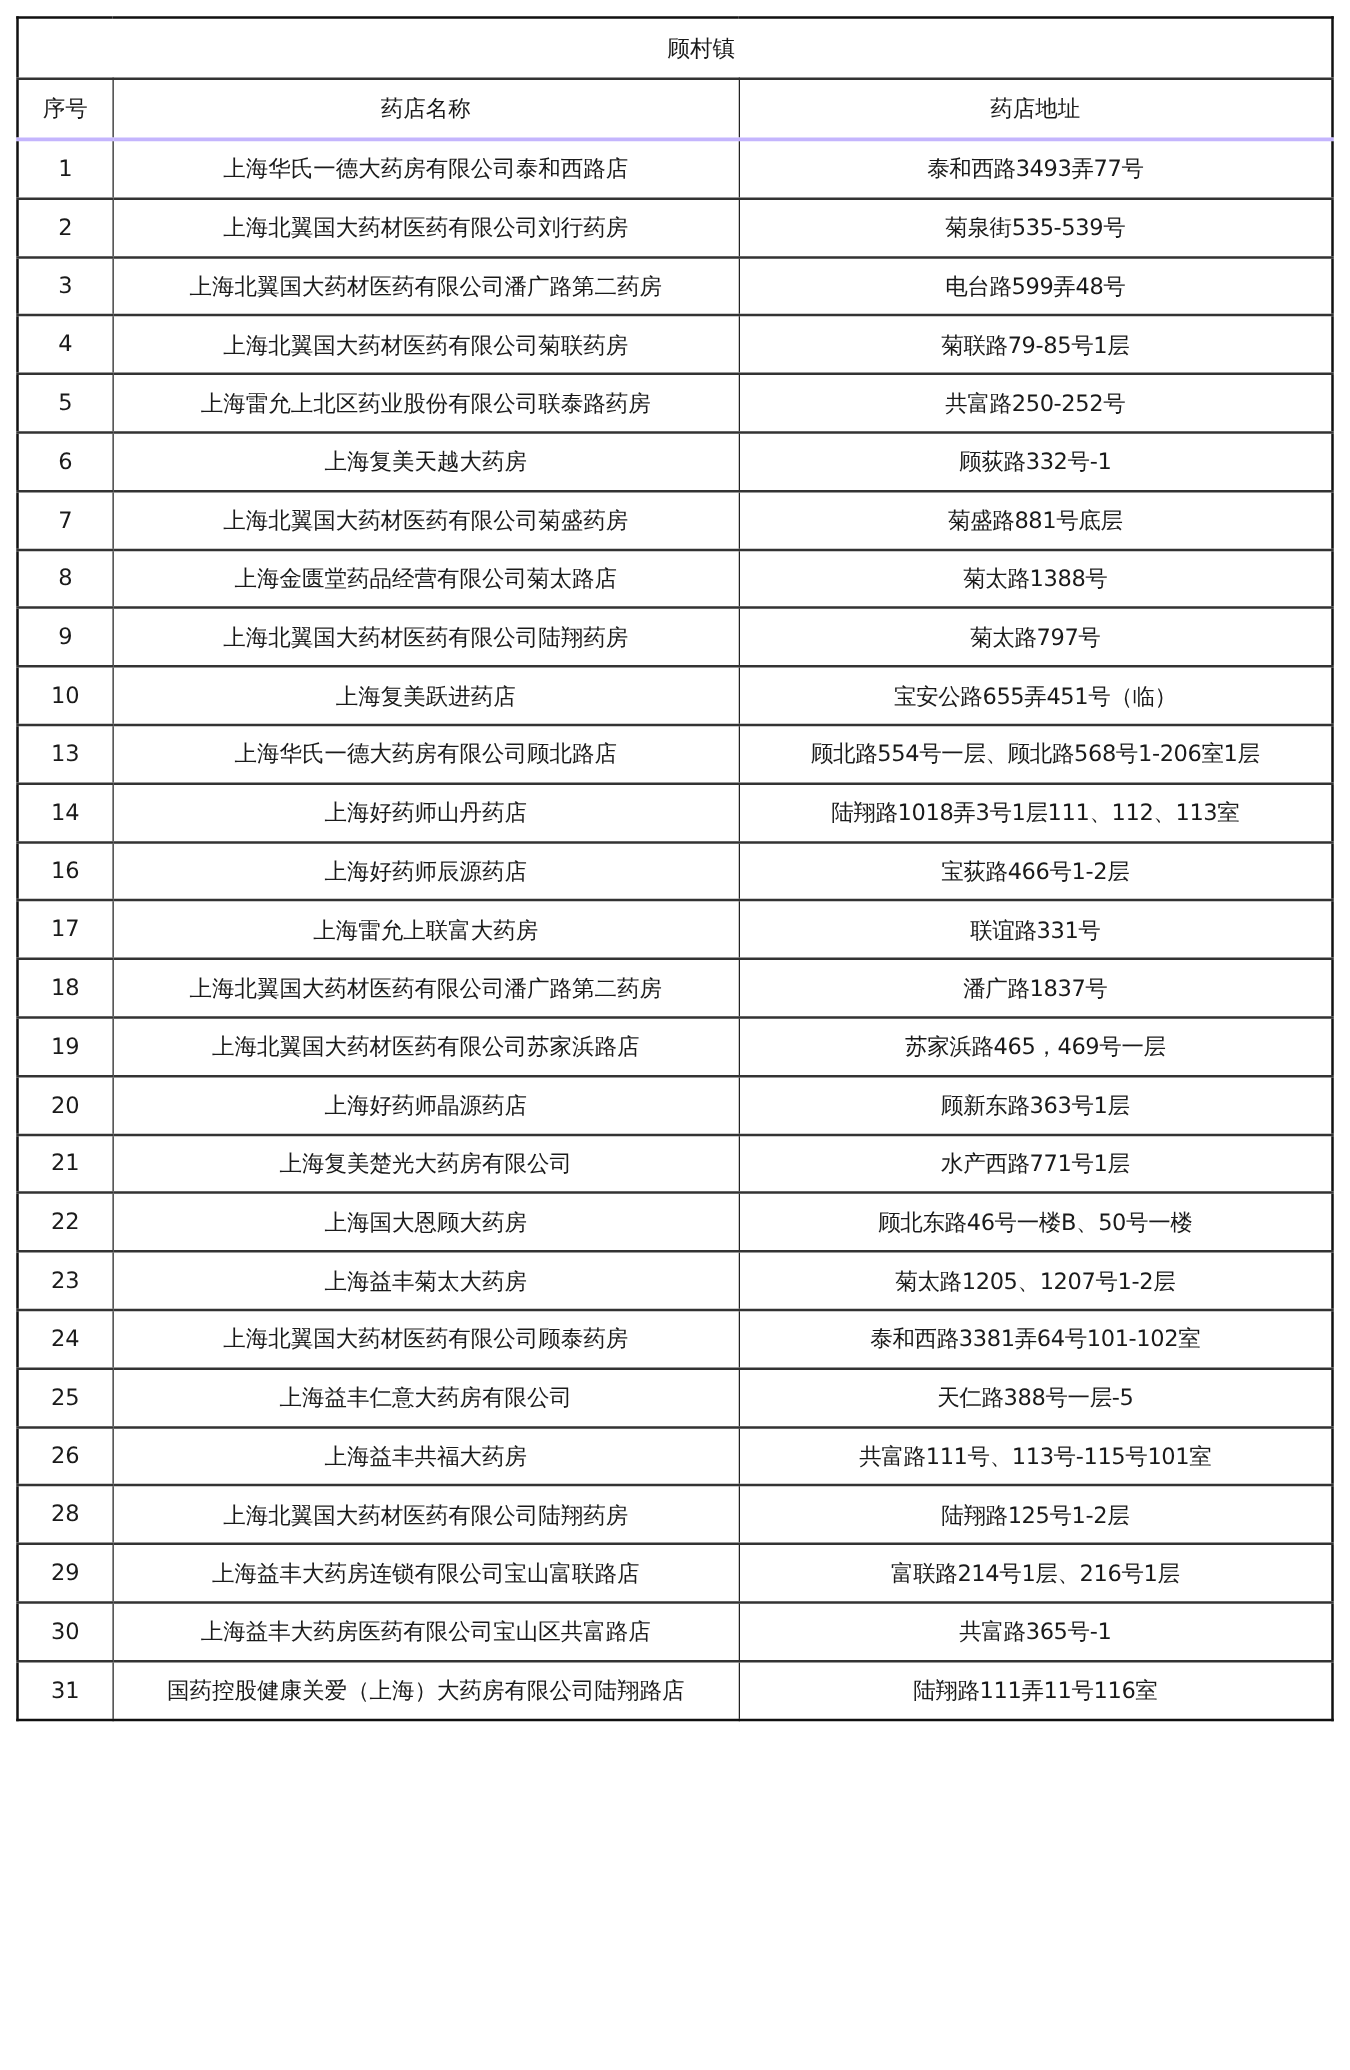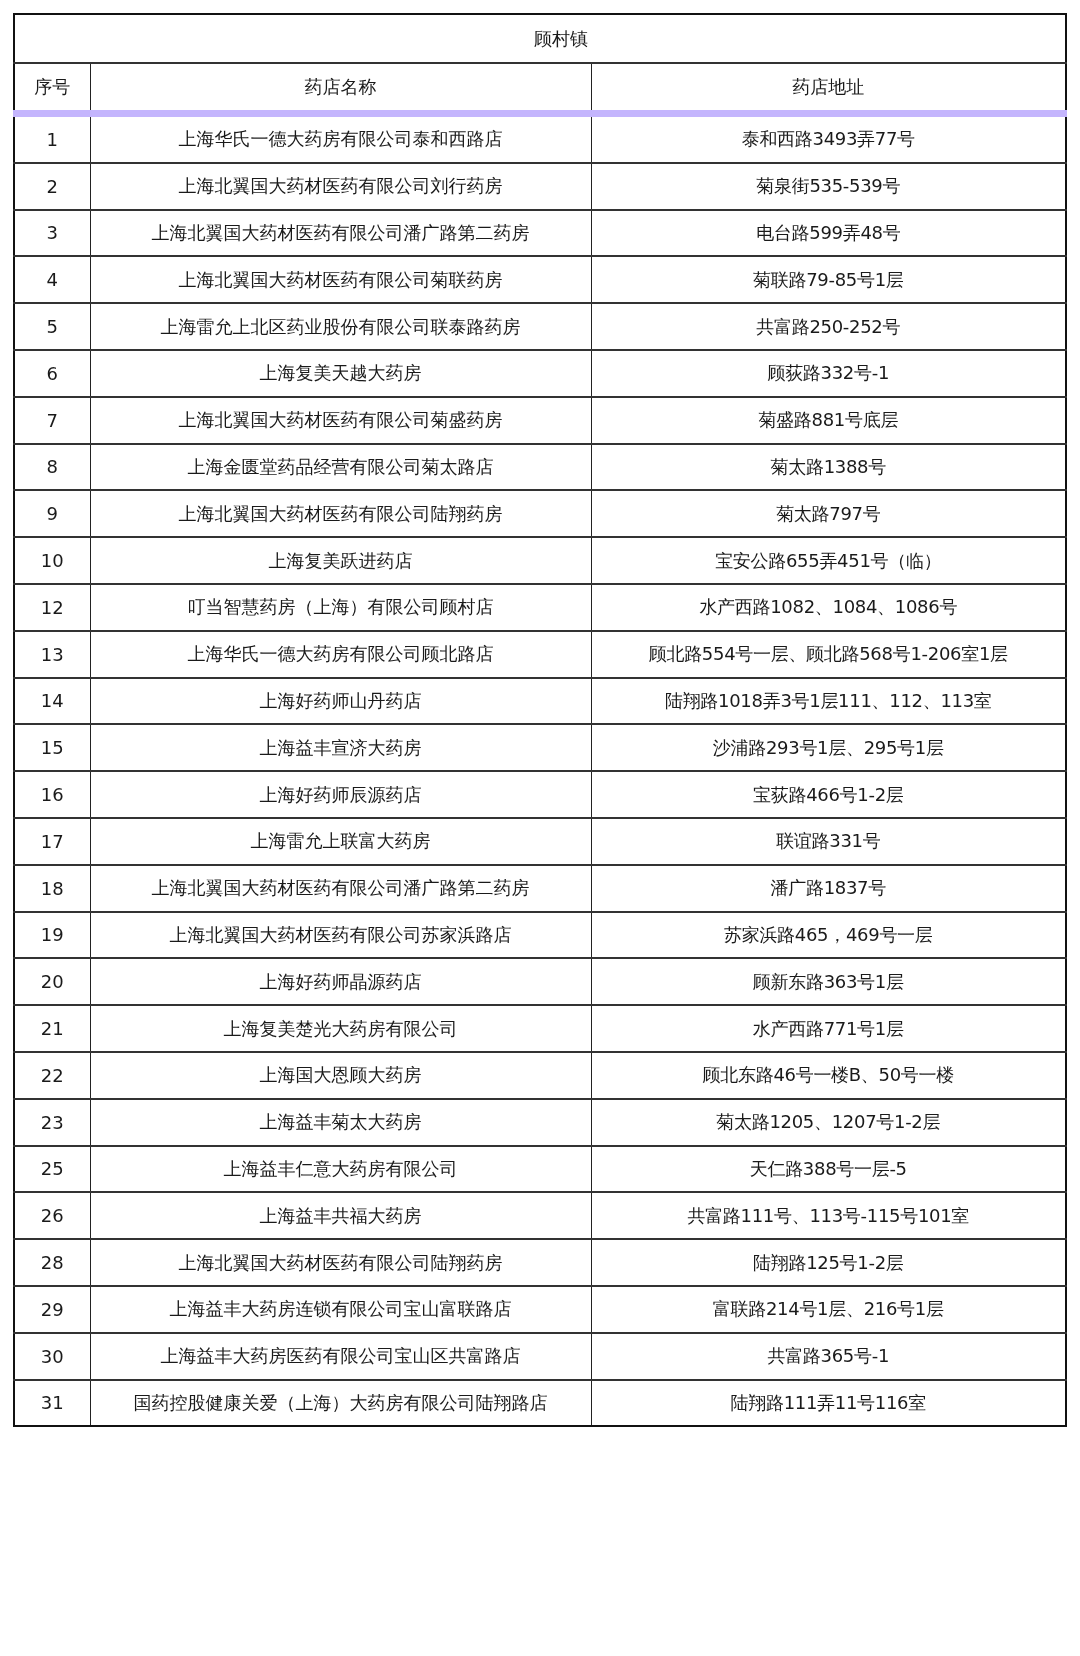--- a/index.html
+++ b/index.html
@@ -36,21 +36,21 @@
       white-space: nowrap;
       overflow: hidden;
     }
     tr.title-row td {
       height: 47px;
       border-bottom: 2px solid #333;
       padding-left: 42px;
     }
     tr.header-row th {
       height: 46px;
-      border-bottom: 7px solid #c4b5fd;
+      border-bottom: 3px solid #c4b5fd;
     }
     tr.data-row td {
       height: 44.8px;
       border-top: 2px solid #333;
     }
     col.c-idx { width: 76px; }
     col.c-name { width: 501px; }
     col.c-addr { width: 475px; }
     .addr { letter-spacing: -0.3px; margin-top: 18px; }
   </style>
@@ -119,40 +119,30 @@
           <td>9</td>
           <td>上海北翼国大药材医药有限公司陆翔药房</td>
           <td class="addr">菊太路797号</td>
         </tr>
       <tr class="data-row">
           <td>10</td>
           <td>上海复美跃进药店</td>
           <td class="addr">宝安公路655弄451号（临）</td>
         </tr>
       <tr class="data-row">
-          <td>12</td>
-          <td>叮当智慧药房（上海）有限公司顾村店</td>
-          <td class="addr">水产西路1082、1084、1086号</td>
-        </tr>
-      <tr class="data-row">
           <td>13</td>
           <td>上海华氏一德大药房有限公司顾北路店</td>
           <td class="addr">顾北路554号一层、顾北路568号1-206室1层</td>
         </tr>
       <tr class="data-row">
           <td>14</td>
           <td>上海好药师山丹药店</td>
           <td class="addr">陆翔路1018弄3号1层111、112、113室</td>
         </tr>
       <tr class="data-row">
-          <td>15</td>
-          <td>上海益丰宣济大药房</td>
-          <td class="addr">沙浦路293号1层、295号1层</td>
-        </tr>
-      <tr class="data-row">
           <td>16</td>
           <td>上海好药师辰源药店</td>
           <td class="addr">宝荻路466号1-2层</td>
         </tr>
       <tr class="data-row">
           <td>17</td>
           <td>上海雷允上联富大药房</td>
           <td class="addr">联谊路331号</td>
         </tr>
       <tr class="data-row">
@@ -177,20 +167,25 @@
         </tr>
       <tr class="data-row">
           <td>22</td>
           <td>上海国大恩顾大药房</td>
           <td class="addr">顾北东路46号一楼B、50号一楼</td>
         </tr>
       <tr class="data-row">
           <td>23</td>
           <td>上海益丰菊太大药房</td>
           <td class="addr">菊太路1205、1207号1-2层</td>
+        </tr>
+      <tr class="data-row">
+          <td>24</td>
+          <td>上海北翼国大药材医药有限公司顾泰药房</td>
+          <td class="addr">泰和西路3381弄64号101-102室</td>
         </tr>
       <tr class="data-row">
           <td>25</td>
           <td>上海益丰仁意大药房有限公司</td>
           <td class="addr">天仁路388号一层-5</td>
         </tr>
       <tr class="data-row">
           <td>26</td>
           <td>上海益丰共福大药房</td>
           <td class="addr">共富路111号、113号-115号101室</td>

